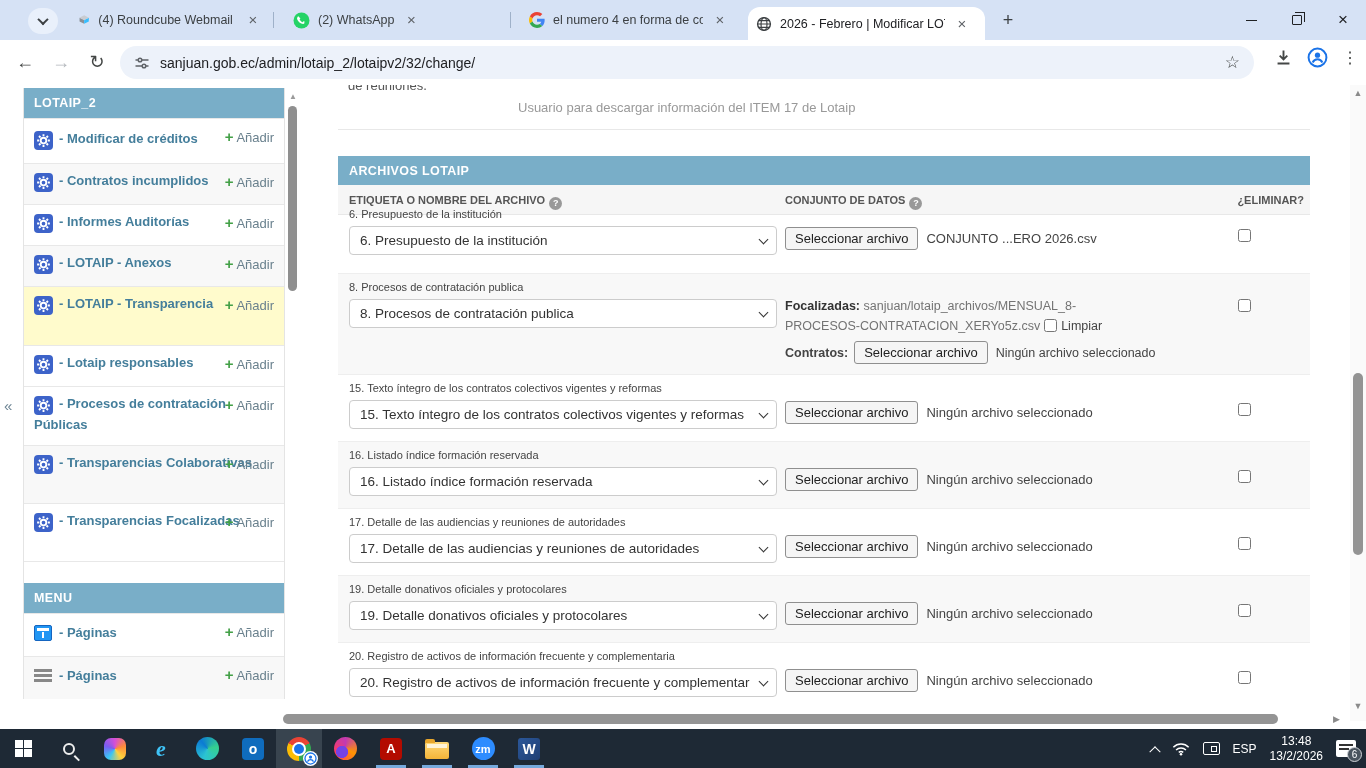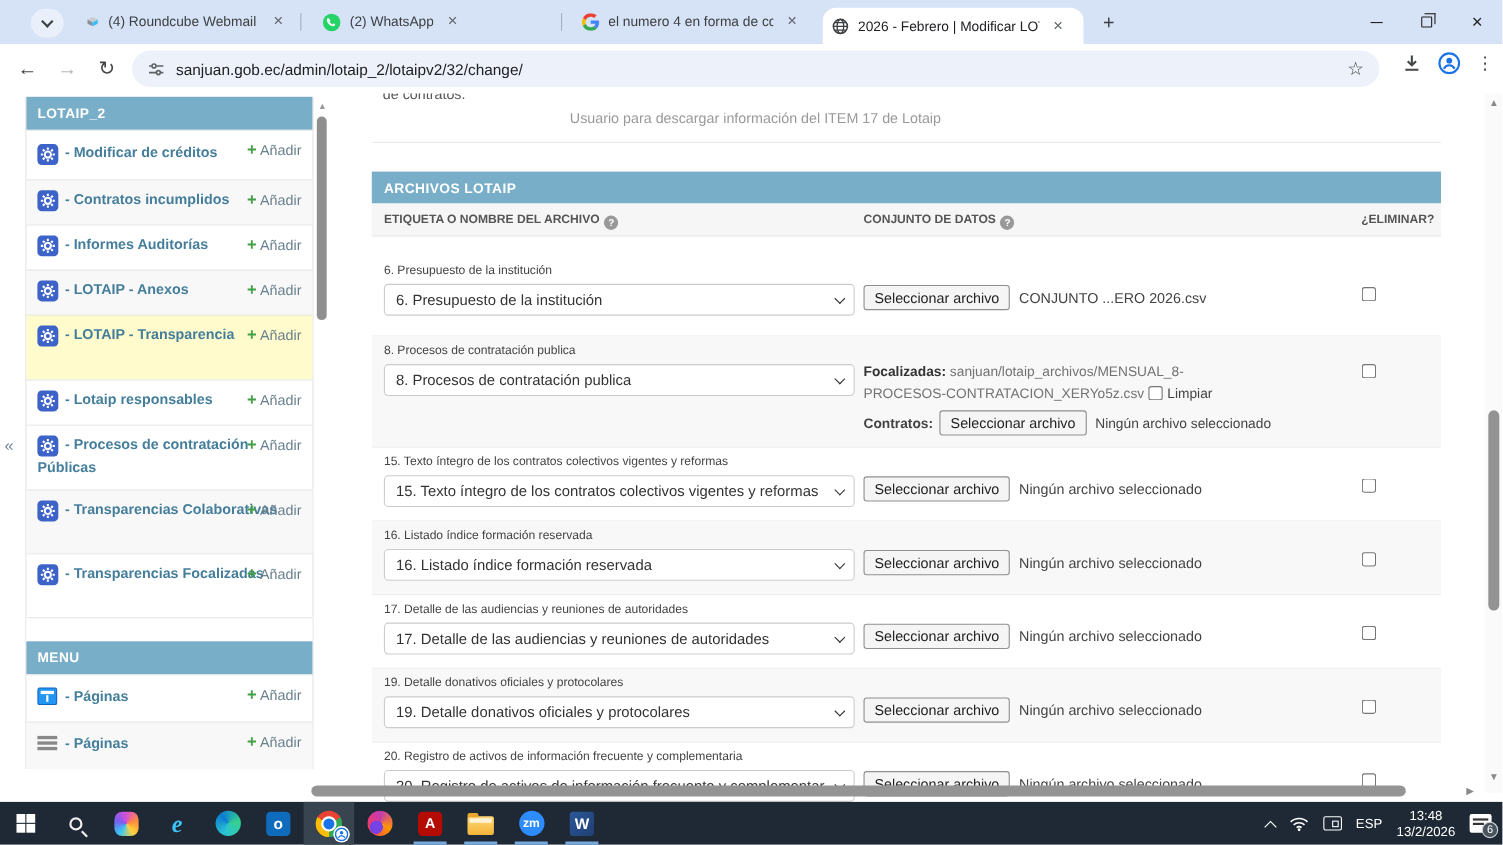--- a/index.html
+++ b/index.html
@@ -78,21 +78,21 @@
   .helper { position:absolute; left:180px; top:15px; font-size:13px; color:#999; }
   .divider { position:absolute; left:0; top:44px; width:972px; height:1px; background:#e8e8e8; }
   .secbar { position:absolute; left:0; top:71px; width:972px; height:29px; background:#79aec8; color:#fff;
     font-size:12.5px; font-weight:bold; letter-spacing:.4px; display:flex; align-items:center; padding:0 11px; }
   .theadrow { position:absolute; left:0; top:100px; width:972px; height:30px; background:#f6f6f6;
     border-bottom:1px solid #e8e8e8; font-size:11px; font-weight:bold; color:#555; }
   .theadrow .c1 { position:absolute; left:11px; top:9px; } .theadrow .c2 { position:absolute; left:447px; top:9px; }
   .theadrow .c3 { position:absolute; right:6px; top:9px; }
   .qicon { display:inline-block; width:13px; height:13px; margin-left:4px; background:#999; color:#fff; border-radius:50%;
     font-size:9px; line-height:13px; text-align:center; font-weight:bold; vertical-align:-2px; cursor:pointer; }
-  .rows { position:absolute; left:0; top:148px; width:972px; }
+  .rows { position:absolute; left:0; top:116px; width:972px; }
   .frow { position:relative; border-bottom:1px solid #eee; padding:7px 0 0 11px; }
   .frow.alt { background:#f8f8f8; }
   .frow.hA { height:73px; } .frow.hB { height:101px; } .frow.hC { height:67px; }
   .rlabel { font-size:11px; color:#444; margin-bottom:6px; }
   .selwrap { position:relative; width:428px; height:29px; border:1px solid #ccc; border-radius:4px; background:#fff;
     font-size:13.5px; color:#333; display:flex; align-items:center; padding:0 26px 0 10px; cursor:pointer; }
   .selwrap span.txt { white-space:nowrap; overflow:hidden; }
   .selchev { position:absolute; right:9px; top:9px; width:7px; height:7px;
     border-right:1.6px solid #333; border-bottom:1.6px solid #333; transform:rotate(45deg); }
   .filecell { position:absolute; left:447px; top:26px; font-size:13px; color:#444; white-space:nowrap; }
@@ -338,21 +338,21 @@
       <span class="addlink"><b>+</b><span>Añadir</span></span>
     </div>
   </div>
 
   <div class="sb-scroll">
     <div class="sb-arrow">▲</div>
     <div class="sb-thumb"></div>
   </div>
 
   <div class="main">
-    <div class="clipped">de contratos.</div>
+    <div class="clipped">de reuniones.</div>
     <div class="helper">Usuario para descargar información del ITEM 17 de Lotaip</div>
     <div class="divider"></div>
 
     <div class="secbar">ARCHIVOS LOTAIP</div>
 
     <div class="theadrow">
       <span class="c1"><span>ETIQUETA O NOMBRE DEL ARCHIVO</span><span class="qicon">?</span></span>
       <span class="c2"><span>CONJUNTO DE DATOS</span><span class="qicon">?</span></span>
       <span class="c3">¿ELIMINAR?</span>
     </div>

